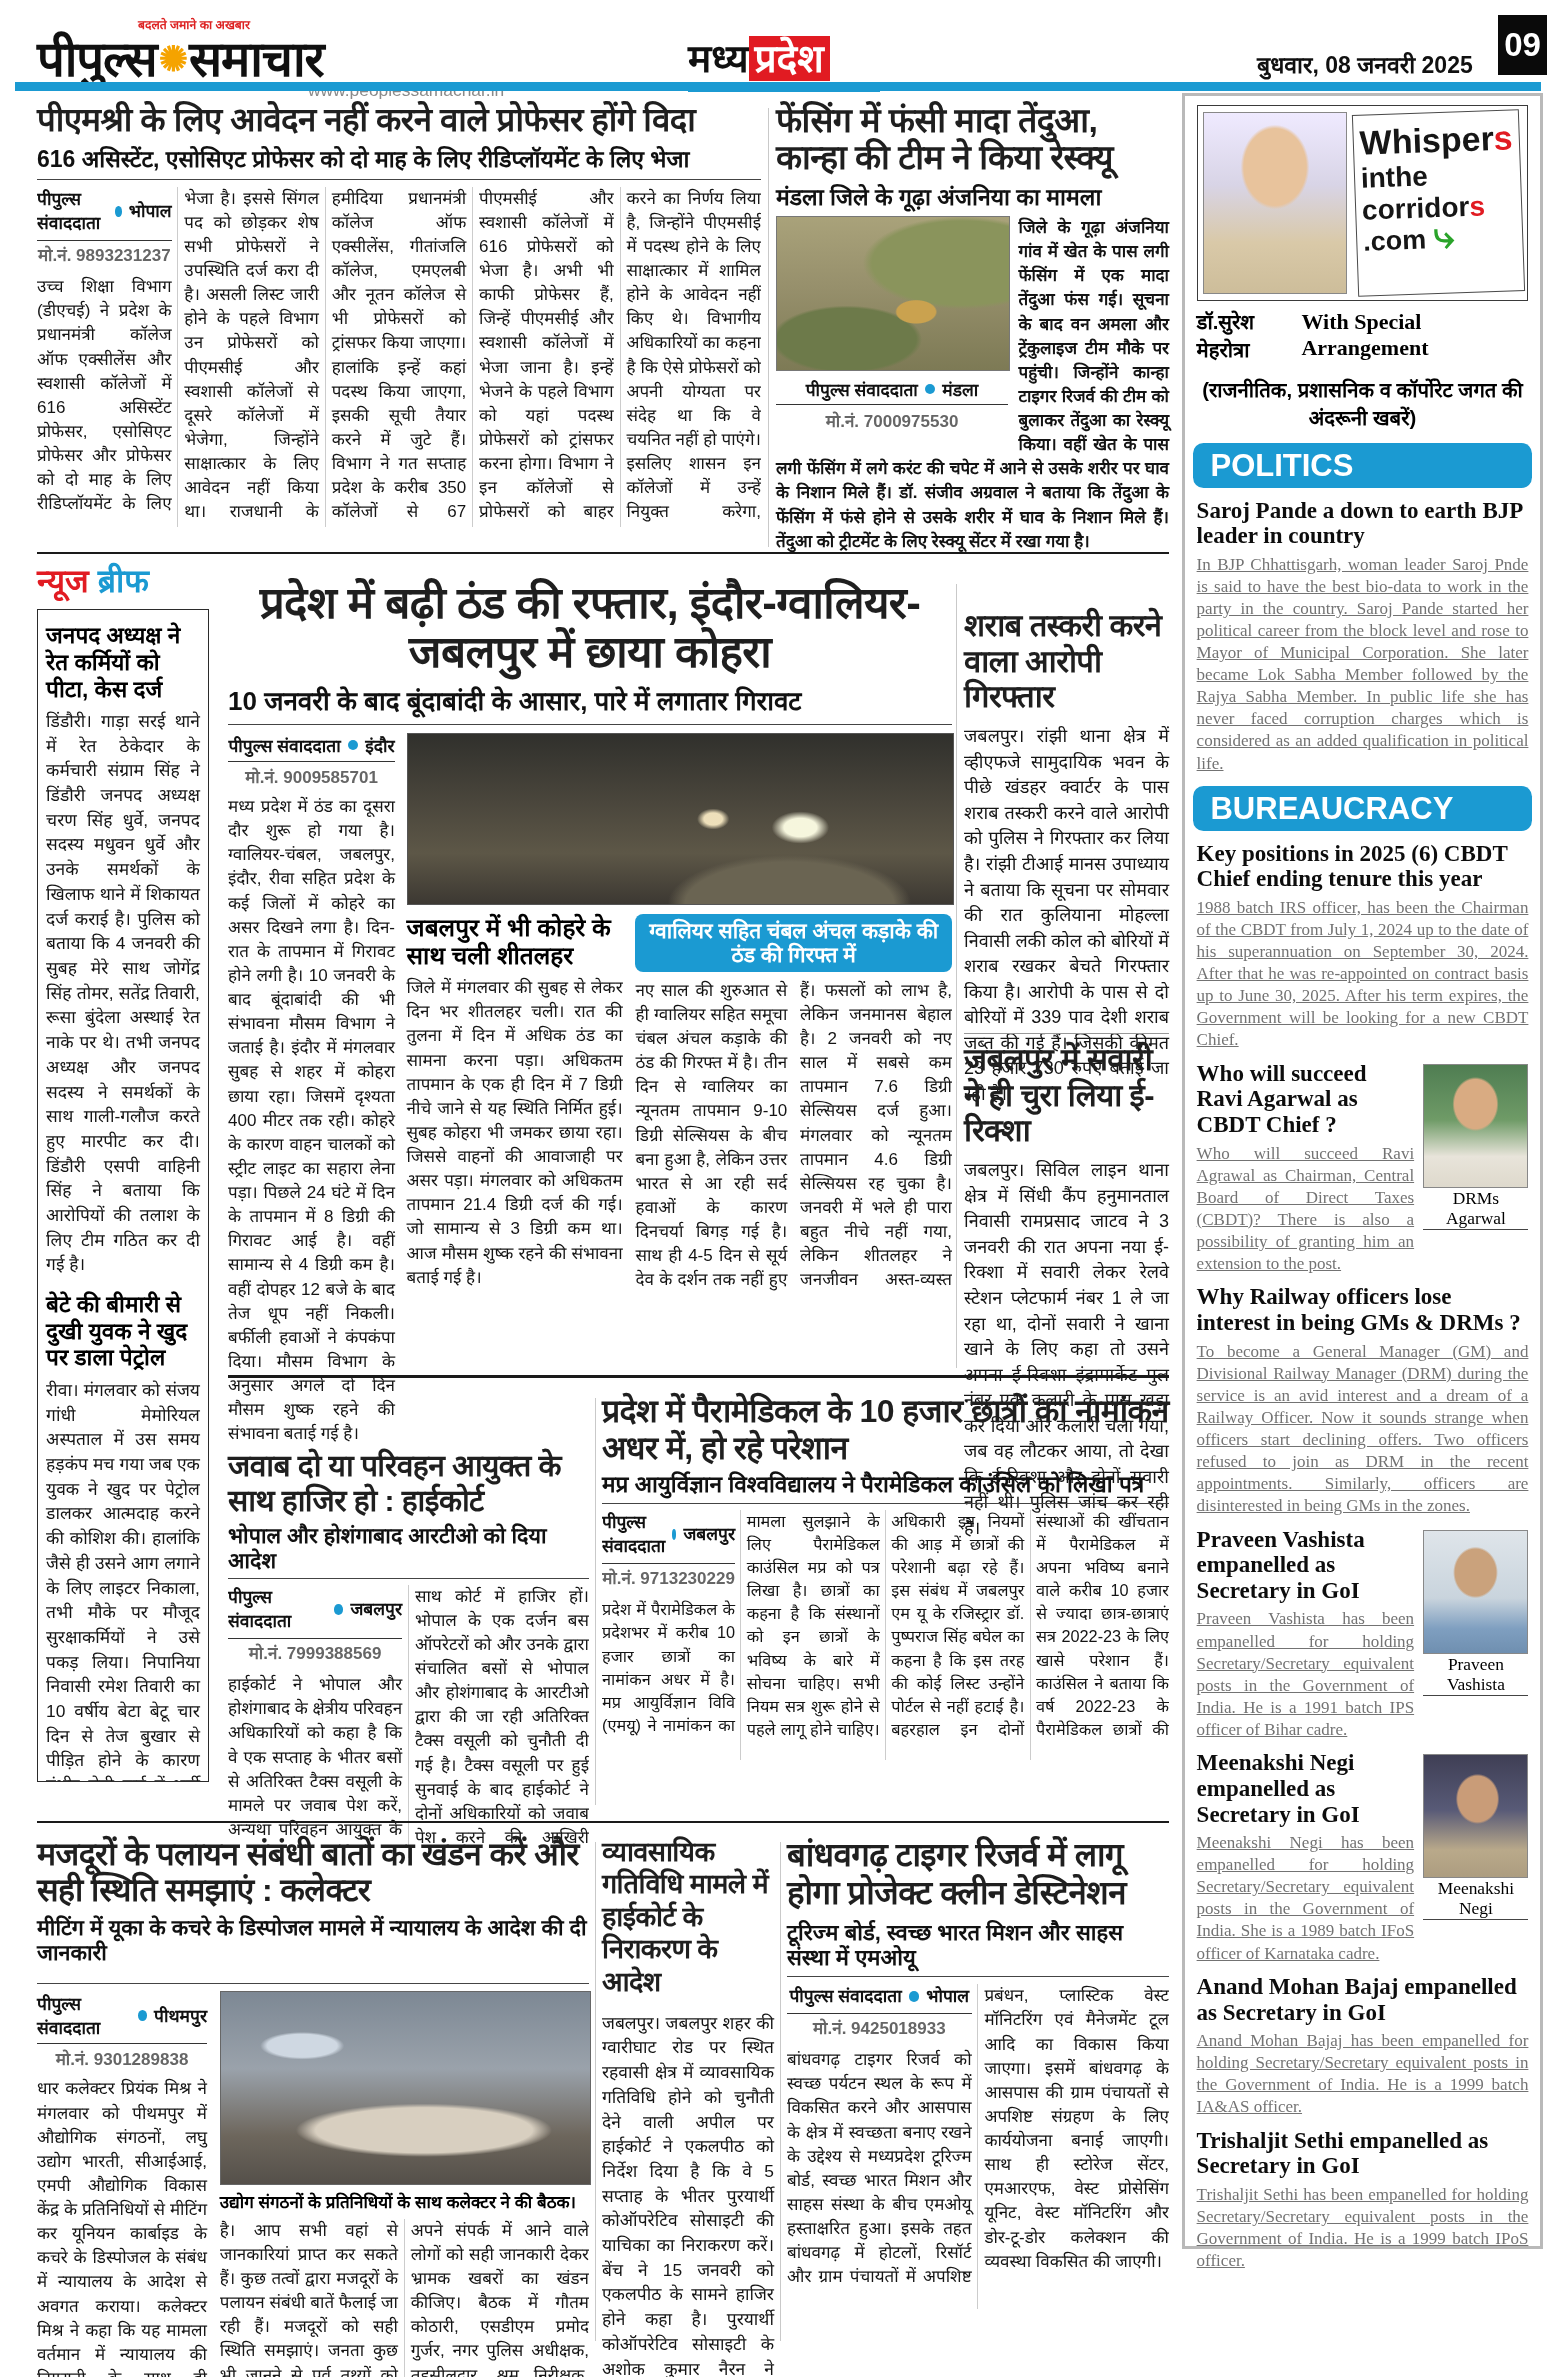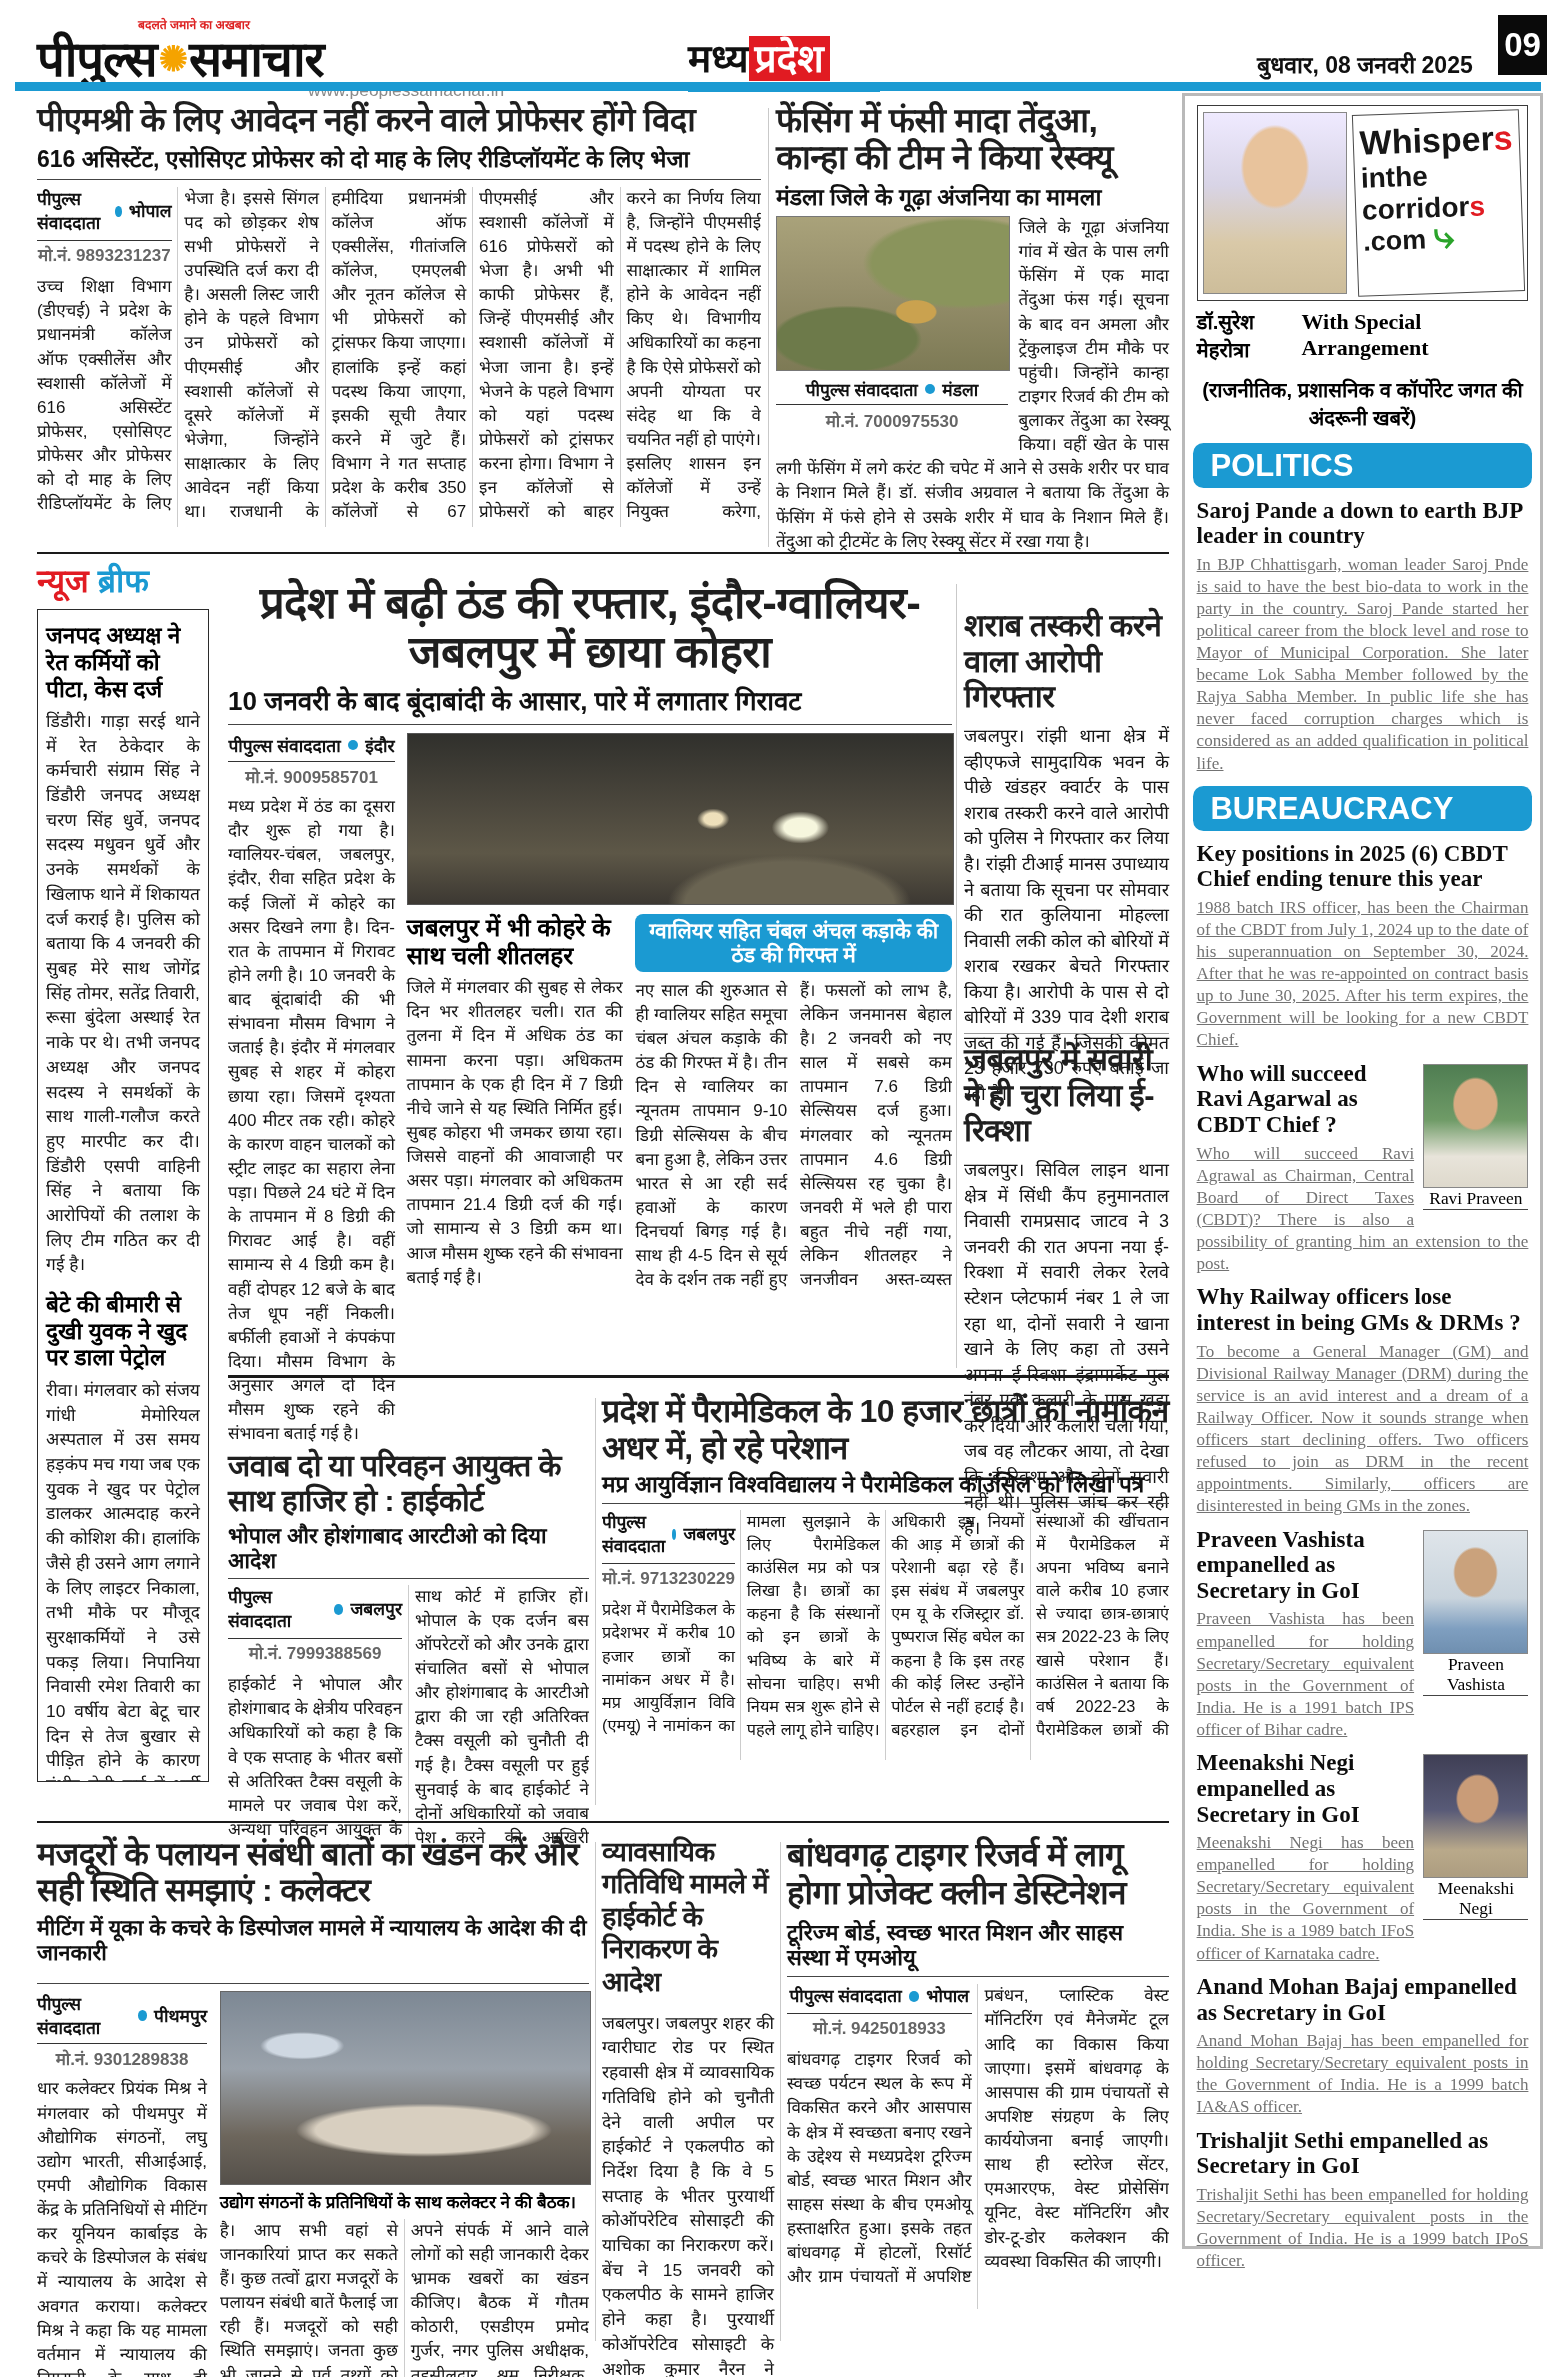--- a/index.html
+++ b/index.html
@@ -33,21 +33,21 @@
   #art-leopard{left:776px;top:102px;width:393px;height:448px;}
   #art-leopard .hl{font-size:34px;}
   #art-leopard .sh{font-size:23px;margin-top:7px;}
   #art-leopard .photo-wrap{float:left;width:232px;margin:5.8px 10.5px 3.5px 0;}
   .leopard-photo{width:232px;height:153px;border:0.6px solid #777;
     background:
       radial-gradient(35px 20.3px at 60% 62%,#caa24f 0 55%,transparent 60%),
       radial-gradient(116px 52px at 30% 80%,#6d7a4a 0 60%,transparent 65%),
       radial-gradient(151px 70px at 80% 30%,#8a945c 0 60%,transparent 66%),
       linear-gradient(180deg,#a9a27a 0%,#97906c 45%,#7d7a55 100%);}
-  #art-leopard .body-txt{font-size:17px;}
+  #art-leopard .body-txt{font-size:17px;font-weight:bold;}
   
   #sidebar{left:1182px;top:93px;width:361px;height:2156px;border:3.5px solid #b9b9b9;box-sizing:border-box;padding:9.3px 11.6px;background:#fff;font-family:"Liberation Serif",serif;}
   #whispers-box{border:1.7px solid #3a3a3a;padding:5.8px;display:flex;gap:8.1px;}
   .suresh-photo{width:145px;height:180px;border:0.6px solid #888;
     background:
       radial-gradient(52px 64px at 50% 30%,#e8c39c 0 60%,transparent 66%),
       linear-gradient(180deg,#efeaff 0%,#d8d4e6 40%,#d9c9a8 72%,#cdbd9a 100%);}
   #wlogo{flex:1;border:1.7px solid #4a4a4a;transform:rotate(-2deg);padding:8.1px 5.8px;font-family:"Liberation Sans",sans-serif;font-weight:bold;color:#161616;}
   #wlogo .l1{font-size:34px;}
   #wlogo .l2{font-size:28px;}
@@ -356,21 +356,21 @@
     <div class="sec-bar">BUREAUCRACY</div>
 
     <div>
       <div class="side-title">Key positions in 2025 (6) CBDT Chief ending tenure this year</div>
       <div class="side-body">1988 batch IRS officer, has been the Chairman of the CBDT from July 1, 2024 up to the date of his superannuation on September 30, 2024. After that he was re-appointed on contract basis up to June 30, 2025. After his term expires, the Government will be looking for a new CBDT Chief.</div>
     </div>
 
     <div>
       <div class="side-photo">
         <div class="portrait p-ravi"></div>
-        <div class="cap">Ravi Praveen</div>
+        <div class="cap">DRMs Agarwal</div>
       </div>
       <div class="side-title">Who will succeed Ravi Agarwal as CBDT Chief ?</div>
       <div class="side-body">Who will succeed Ravi Agrawal as Chairman, Central Board of Direct Taxes (CBDT)?  There is also a possibility of granting him an extension to the post.</div>
     </div>
 
     <div style="clear:both;"></div>
     <div>
       <div class="side-title">Why Railway officers lose interest in being GMs &amp; DRMs ?</div>
       <div class="side-body">To become a General Manager (GM) and Divisional Railway Manager (DRM) during the service is an avid interest and a dream of a Railway Officer.  Now it sounds strange when officers start declining offers. Two officers refused to join as DRM in the recent appointments. Similarly, officers are disinterested in being GMs in the zones.</div>
     </div>

